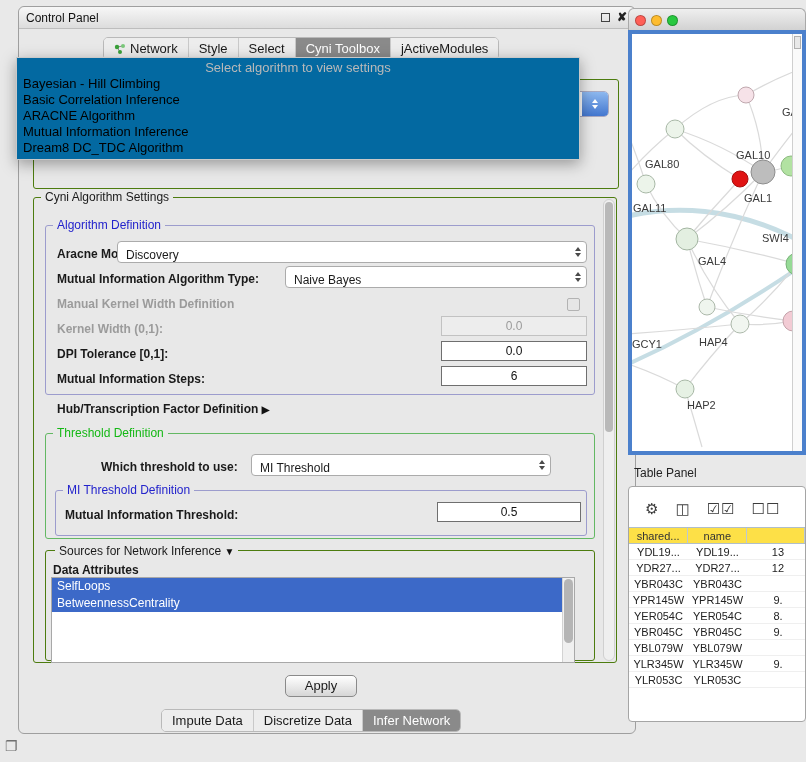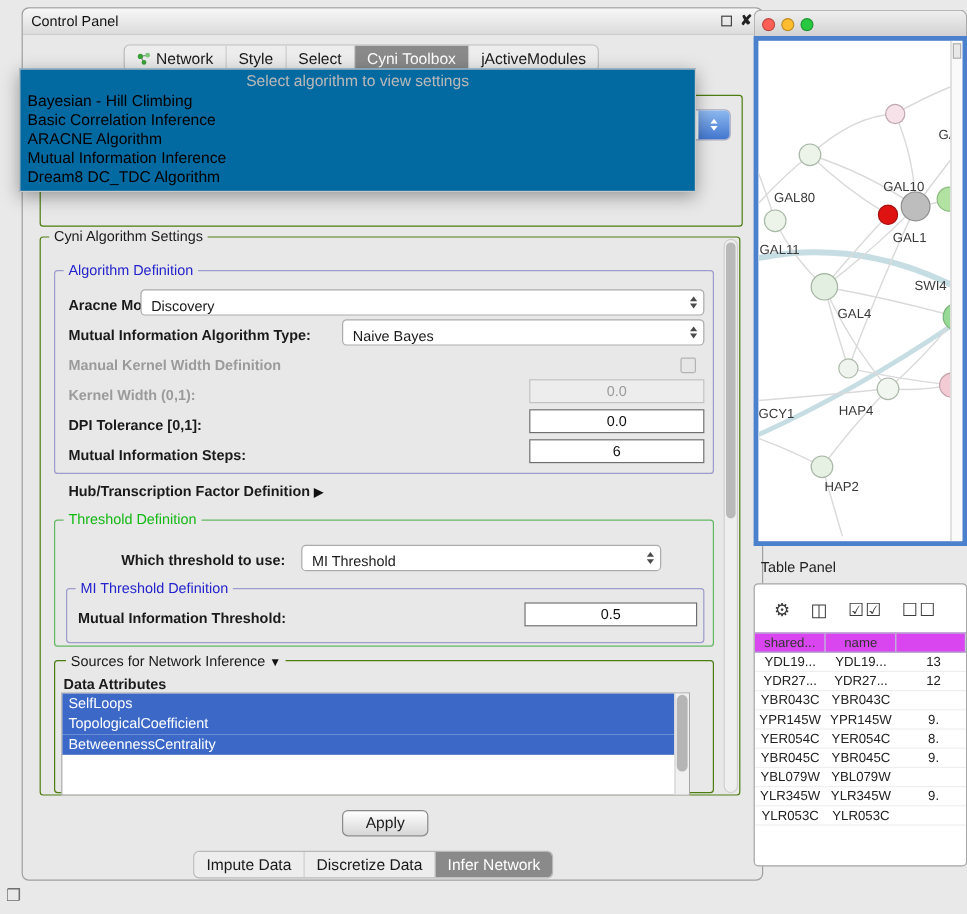--- a/index.html
+++ b/index.html
@@ -81,21 +81,21 @@
   #net-scrollbar{position:absolute;right:0;top:0;width:10px;height:100%;background:#fafafa;border-left:1px solid #cfcfcf}
   #net-scrollbar .thumb{position:absolute;left:1px;top:2px;width:7px;height:13px;background:#e8e8e8;border:1px solid #b0b0b0}
   #network-svg{position:absolute;left:0;top:0}
   .nlabel{font-size:11px;fill:#3a3a3a;font-family:"Liberation Sans",sans-serif}
 
   
   #table-panel-title{position:absolute;left:634px;top:466px;font-size:12px;color:#222}
   #table-window{position:absolute;left:628px;top:486px;width:178px;height:236px;background:#fff;border:1px solid #a5a5a5;border-radius:4px;overflow:hidden}
   #table-toolbar{display:flex;align-items:center;gap:16px;padding:14px 0 10px 16px}
   .tool-icon{font-size:15px;color:#3c3c3c;line-height:16px;letter-spacing:1px;white-space:nowrap}
-  #table-headrow{display:flex;height:17px;background:#d946ef;border-top:1px solid #b0bec9;border-bottom:1px solid #b0bec9}
+  #table-headrow{display:flex;height:17px;background:#fde047;border-top:1px solid #b0bec9;border-bottom:1px solid #b0bec9}
   .th{width:72px;border-right:1px solid #bcc8d4;font-size:11px;text-align:center;line-height:16px;color:#333;overflow:hidden;white-space:nowrap}
   .th:nth-child(3){width:70px}
   .tr{display:flex;height:16px;border-bottom:1px solid #efefef}
   .td{width:72px;font-size:11px;line-height:16px;text-align:center;color:#222;overflow:hidden;white-space:nowrap}
   .td:nth-child(3){width:70px;text-align:center;padding-left:4px}
 
   #float-panel-icon{position:absolute;left:5px;top:738px;font-size:14px;color:#707070}
 </style>
 </head>
 <body>
@@ -201,21 +201,20 @@
 
   <div class="group" style="left:26px;top:543px;width:550px;height:111px"></div>
   <span class="plain-label" style="left:36px;top:537px;background:#e8e8e8;padding:0 4px">
     <span>Sources for Network Inference</span>
     <span class="expander"> ▼</span>
   </span>
   <span class="flabel" style="left:34px;top:556px">Data Attributes</span>
   <div id="attr-listbox">
     <div id="attr-items">
         <div class="attr-item">SelfLoops</div>
-        <div class="attr-item">TopologicalCoefficient</div>
         <div class="attr-item">BetweennessCentrality</div>
       </div>
     <div id="attr-scroll">
         <div class="thumb"></div>
       </div>
   </div>
 
   <div id="apply-btn">Apply</div>
 
   <div class="seg-tabs" style="left:142px;top:702px">

